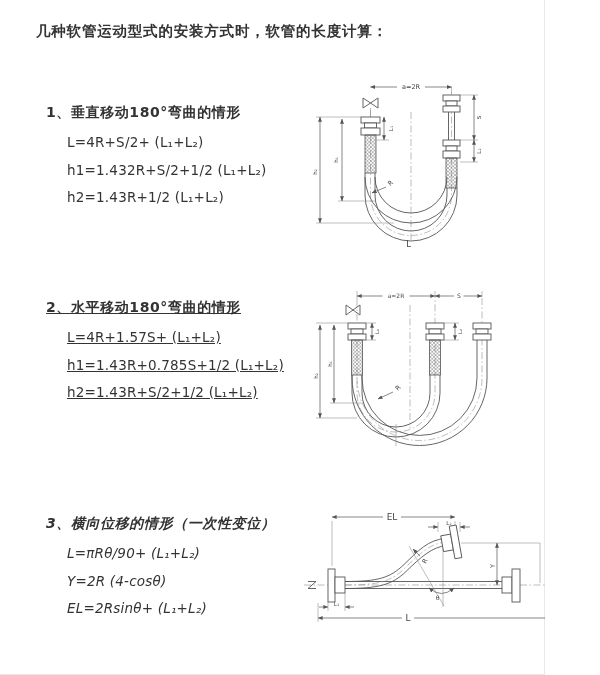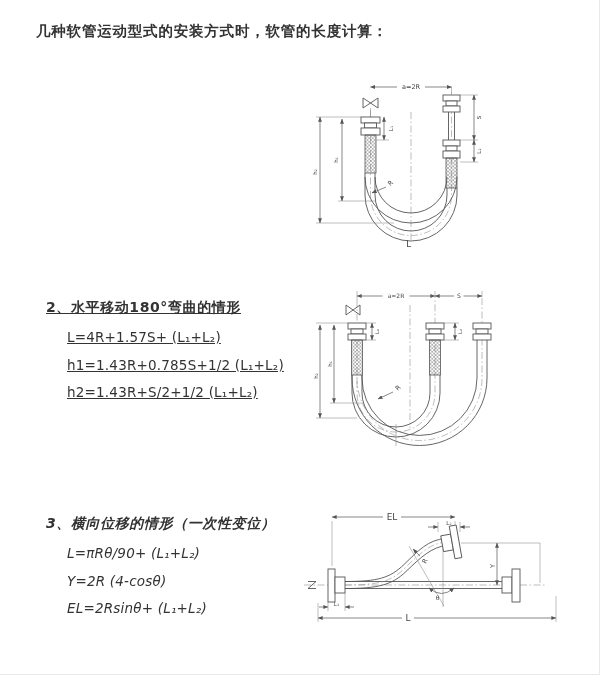--- a/index.html
+++ b/index.html
@@ -1,17 +1,17 @@
 <!DOCTYPE html>
 <html><head>
 <meta charset="utf-8">
 <style>
   html,body { margin:0; padding:0; background:#fff; }
   .page {
-    position:relative; width:600px; height:675px; background:#ffffff;
+    position:relative; width:545px; height:675px; background:#ffffff;
     font-family:"DejaVu Sans","Liberation Sans",sans-serif; color:#333;
     overflow:hidden; box-shadow: inset -1px -1px 0 #e9e9e9;
   }
   .title {
     position:absolute; left:36px; top:22px; font-size:14.5px; font-weight:bold;
     letter-spacing:0.8px; margin:0;
   }
   .sec { position:absolute; left:46px; width:270px; }
   .sec.s1 { top:104px; }
   .sec.s2 { top:299px;text-decoration:underline; }
@@ -35,20 +35,26 @@
   .t { fill:#444; font-family:"DejaVu Sans","Liberation Sans",sans-serif; text-anchor:middle; }
   .bg { fill:#ffffff; }
 </style>
 </head>
 <body>
 
 <div class="page">
 
   <h1 class="title">几种软管运动型式的安装方式时，软管的长度计算：</h1>
 
+  <div class="sec s1">
+    <h2>1、垂直移动180°弯曲的情形</h2>
+    <p class="f">L=4R+S/2+ (L₁+L₂)</p>
+    <p class="f">h1=1.432R+S/2+1/2 (L₁+L₂)</p>
+    <p class="f">h2=1.43R+1/2 (L₁+L₂)</p>
+  </div>
 
   <div class="sec s2">
     <h2>2、水平移动180°弯曲的情形</h2>
     <p class="f">L=4R+1.57S+ (L₁+L₂)</p>
     <p class="f">h1=1.43R+0.785S+1/2 (L₁+L₂)</p>
     <p class="f">h2=1.43R+S/2+1/2 (L₁+L₂)</p>
   </div>
 
   <div class="sec s3">
     <h2>3、横向位移的情形（一次性变位）</h2>

